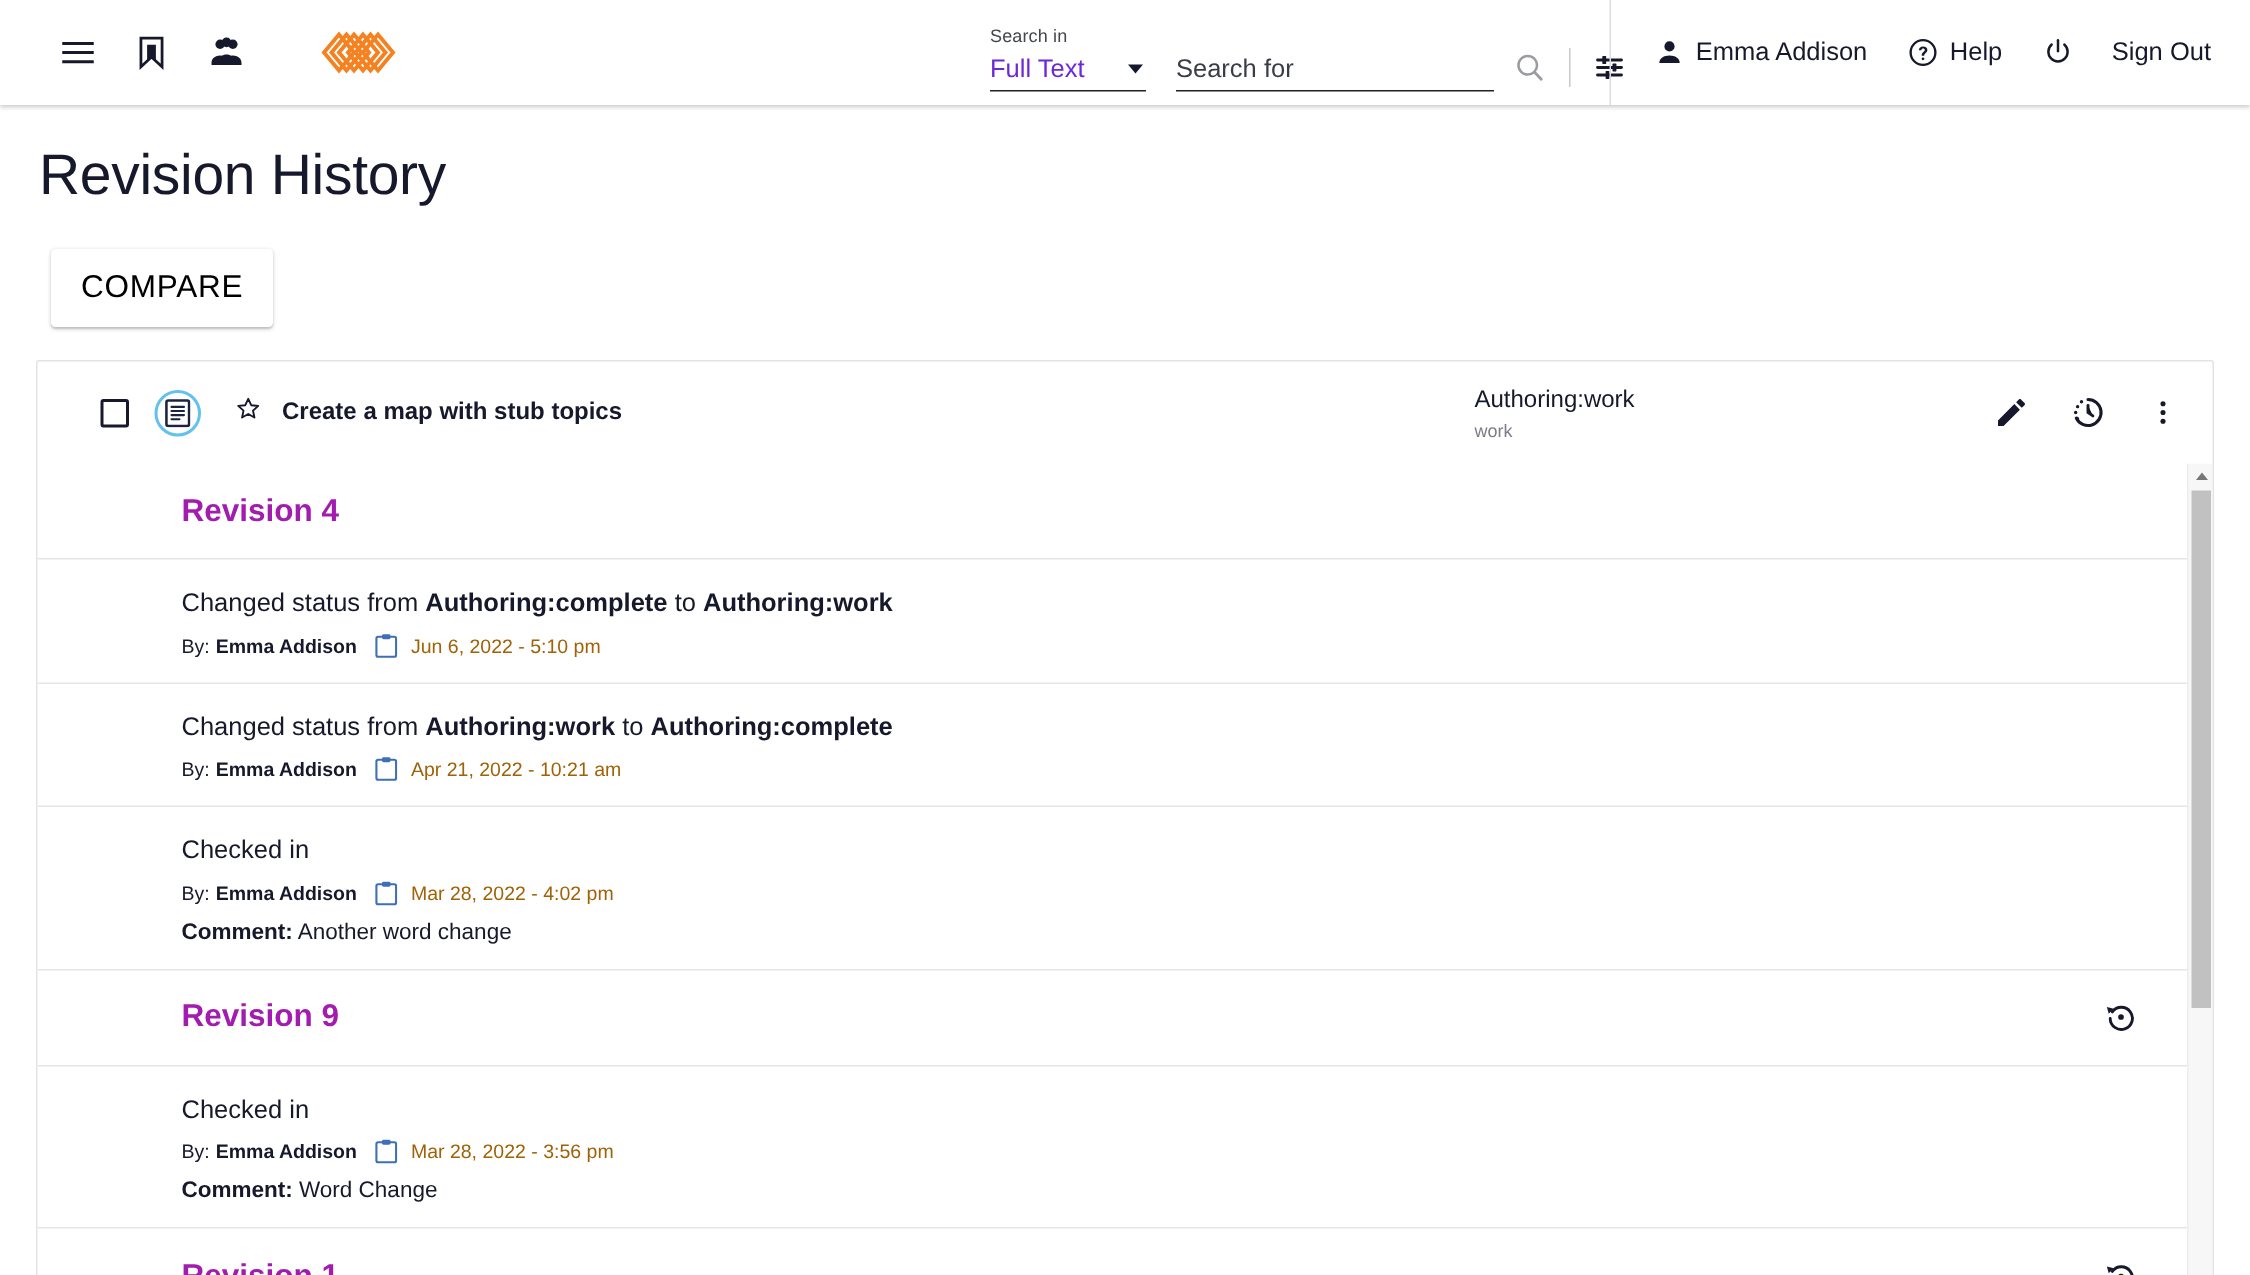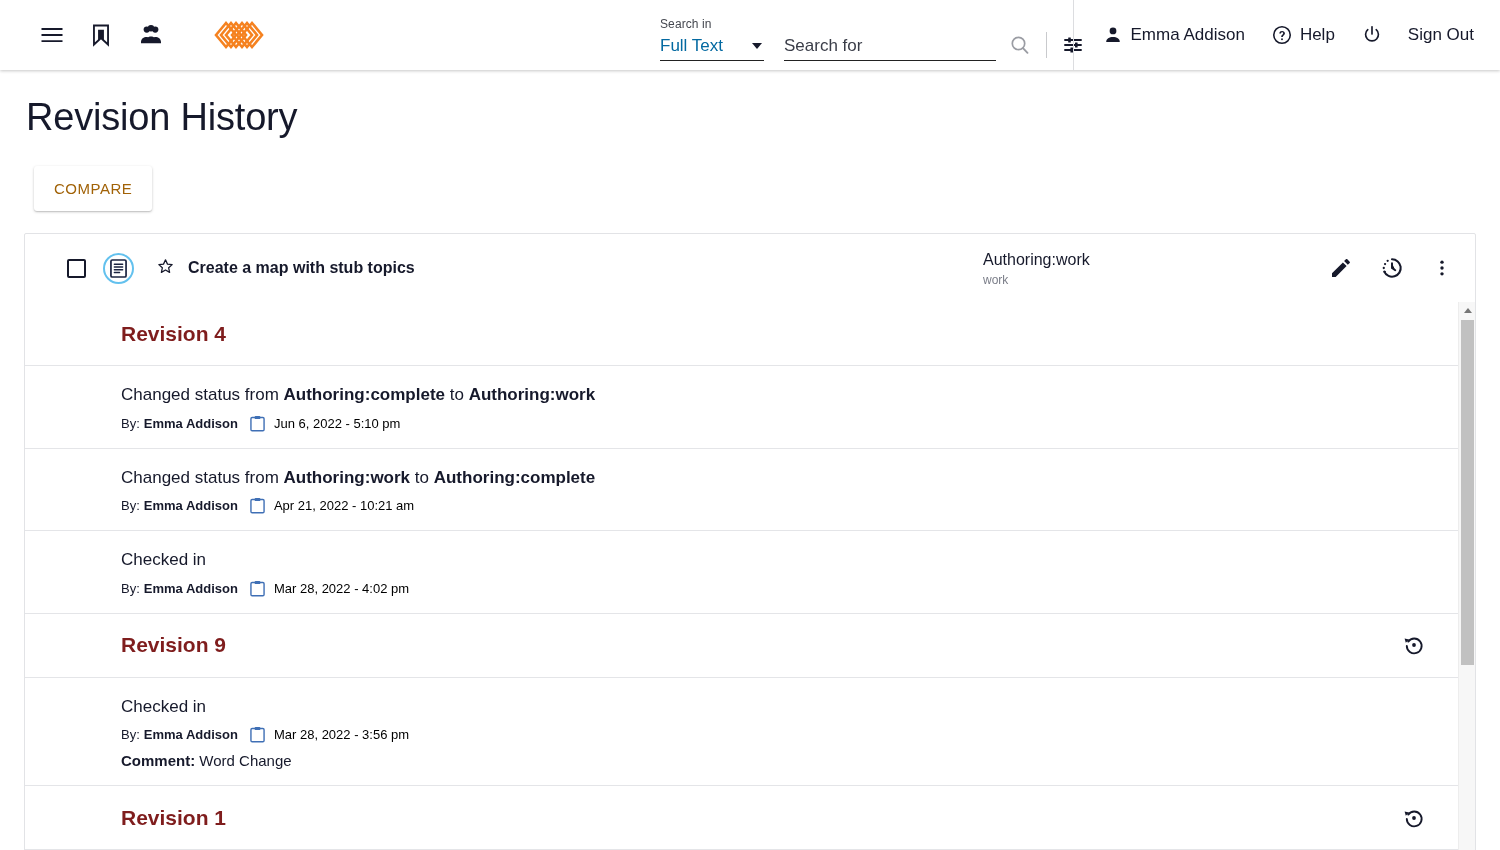--- a/index.html
+++ b/index.html
@@ -58,21 +58,21 @@
     margin-bottom: 5px;
   }
   .select-row {
     display: flex;
     align-items: center;
     justify-content: space-between;
     border-bottom: 1px solid #222;
     padding-bottom: 4px;
     cursor: pointer;
   }
-  .select-value { font-size: 17px; color: #0369a1; }
+  .select-value { font-size: 17px; color: #6d28d9; }
   .caret {
     width: 0; height: 0;
     border-left: 5.5px solid transparent;
     border-right: 5.5px solid transparent;
     border-top: 6.5px solid #16192b;
     margin-right: 2px;
   }
   .search-for-wrap {
     margin-left: 20px;
     padding-bottom: 11px;
@@ -135,23 +135,23 @@
     color: #16192b;
     margin: 26px 0 0 2px;
   }
   .compare-wrap { margin-top: 27px; margin-left: 10px; }
   .compare-btn {
     background: #ffffff;
     border: none;
     border-radius: 3px;
     box-shadow: 0 1px 3px rgba(0,0,0,0.20), 0 1px 1px rgba(0,0,0,0.10);
     font-family: "Liberation Sans", sans-serif;
-    font-size: 15px;
+    font-size: 21px;
     letter-spacing: .5px;
-    color: #a16207;
+    color: #000000;
     padding: 14px 20px;
     cursor: pointer;
   }
 
   
   .card {
     margin-top: 22px;
     border: 1px solid #e2e3e6;
     border-radius: 2px;
     background: #fff;
@@ -209,21 +209,21 @@
     overflow: hidden;
   }
   .rev-head {
     height: 64px;
     display: flex;
     align-items: center;
     justify-content: space-between;
     padding: 0 32px 0 96px;
     border-bottom: 1px solid #e4e5e8;
   }
-  .rev-head-title { font-size: 21px; font-weight: bold; color: #7f1d1d; }
+  .rev-head-title { font-size: 21px; font-weight: bold; color: #a21caf; }
   .rev-entry {
     padding: 16px 0 16px 96px;
     border-bottom: 1px solid #e4e5e8;
   }
   .rev-entry:last-child { border-bottom: 1px solid #e4e5e8; }
   .entry-text {
     font-size: 17px;
     color: #16192b;
     line-height: 1.5;
     margin-bottom: 7px;
@@ -231,21 +231,21 @@
   .entry-text b { font-weight: bold; }
   .entry-meta {
     display: flex;
     align-items: center;
     font-size: 13px;
     color: #16192b;
   }
   .meta-by { font-weight: normal; }
   .meta-author { font-weight: bold; margin-left: 4px; }
   .clip-icon { margin: 0 9px 0 12px; display: flex; align-items: center; }
-  .meta-date { color: #000000; font-size: 13px; }
+  .meta-date { color: #a16207; font-size: 13px; }
   .entry-comment {
     margin-top: 9px;
     font-size: 15px;
     color: #16192b;
   }
   .entry-comment b { font-weight: bold; }
 
   
   .sb {
     position: absolute;
@@ -473,20 +473,21 @@
               <span class="meta-by">By:</span>
               <span class="meta-author">Emma Addison</span>
               <span class="clip-icon">
                 <svg width="15" height="17" viewBox="0 0 16 18">
                   <rect x="1" y="2.6" width="14" height="14.2" rx="1.3" fill="none" stroke="#3F6FB5" stroke-width="1.5"></rect>
                   <rect x="5" y="0.9" width="6" height="3.4" rx="1" fill="#3F6FB5"></rect>
                 </svg>
               </span>
               <span class="meta-date">Mar 28, 2022 - 4:02 pm</span>
             </div>
+            <div class="entry-comment"><b>Comment:</b> Another word change</div>
           </div>
           <div class="rev-head">
             <span class="rev-head-title">Revision 9</span>
             <span class="icon-btn">
               <svg width="24" height="24" viewBox="0 0 24 24">
                 <path fill="none" stroke="#16192b" stroke-width="1.9" stroke-linecap="round" d="M6.2 8.6A7.4 7.4 0 1 1 4.8 13"></path>
                 <path fill="#16192b" d="M2.6 5.4l4.6 1.1-3.4 3.3z"></path>
                 <circle cx="12" cy="12" r="1.9" fill="#16192b"></circle>
               </svg>
             </span>

